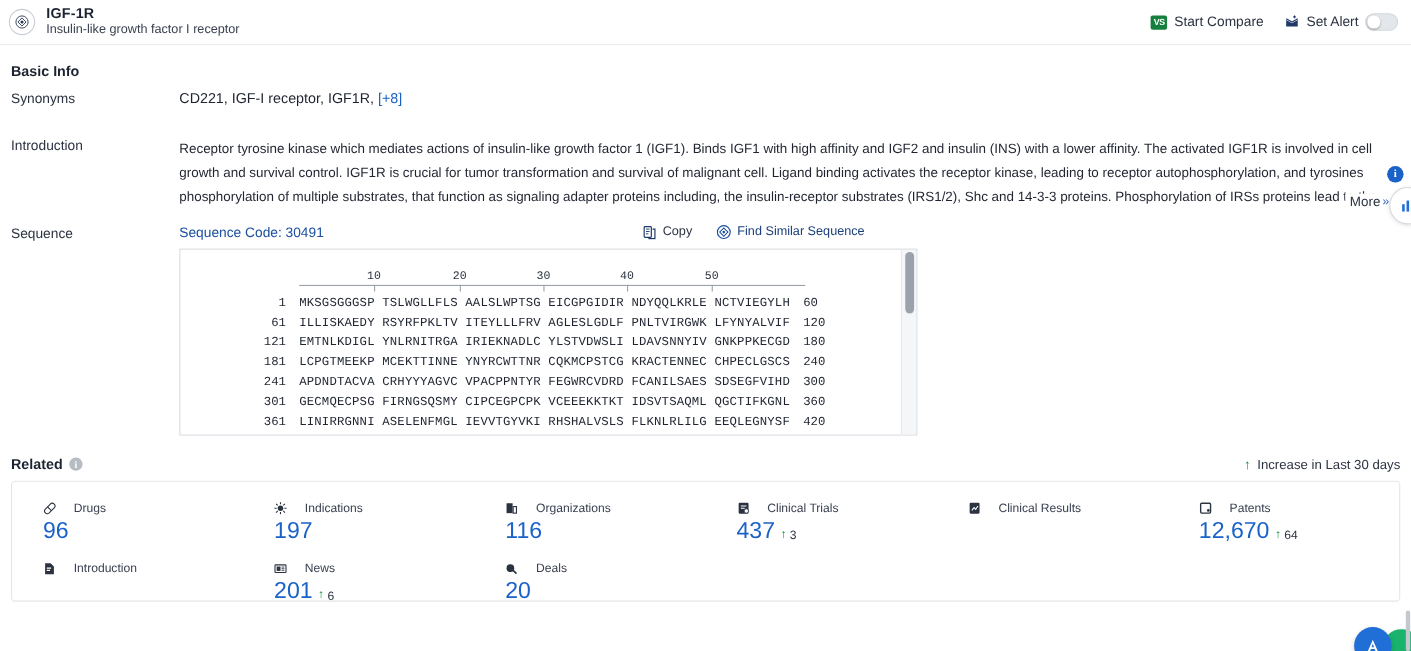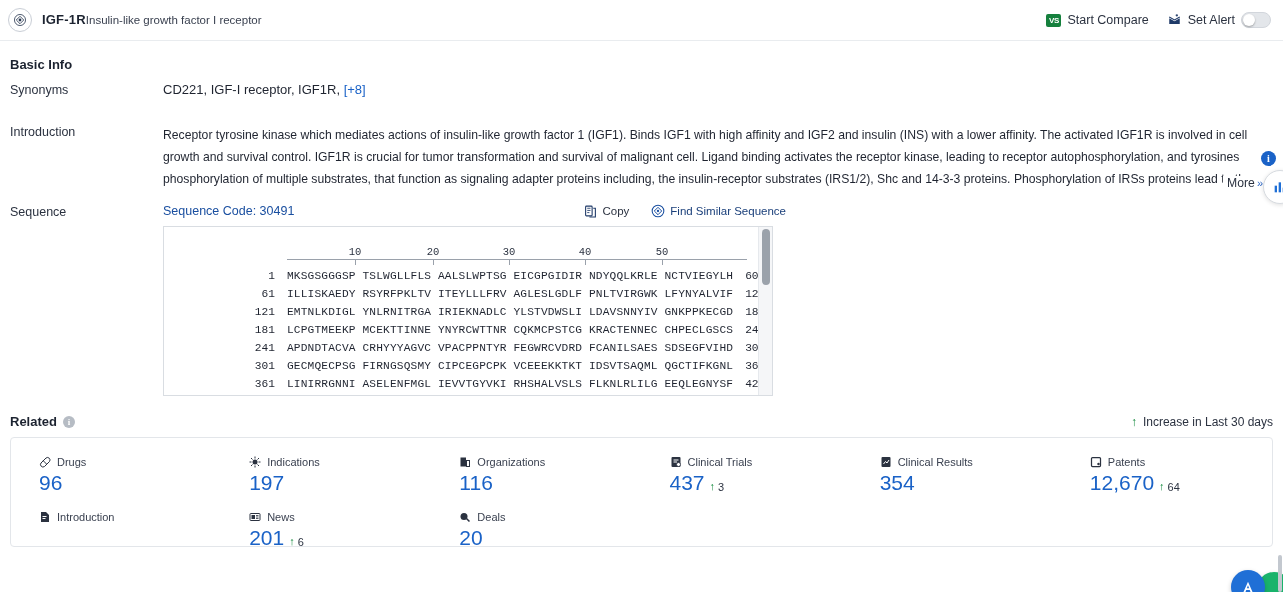--- a/index.html
+++ b/index.html
@@ -21,21 +21,21 @@
     border-bottom: 1px solid #e9ecef;
     display: flex; align-items: center;
     padding: 0 12px 0 8px;
   }
   .hdr-logo {
     width: 24px; height: 24px; border-radius: 50%;
     border: 1px solid #c9ced6;
     display: flex; align-items: center; justify-content: center;
     flex: 0 0 auto; margin-right: 10px;
   }
-  .hdr-titles { display: flex; flex-direction: row; justify-content: flex-end; line-height: 1.15; }
+  .hdr-titles { display: flex; flex-direction: column; justify-content: flex-end; line-height: 1.15; }
   .hdr-title { font-size: 13px; font-weight: bold; letter-spacing: .2px; color:#1c2330; }
   .hdr-sub { font-size: 11.5px; color: #3a4150; margin-top: 1px; }
   .hdr-right { margin-left: auto; display: flex; align-items: center; gap: 18px; }
   .hdr-action { display: flex; align-items: center; gap: 6px; font-size: 12.5px; color:#2b3240; cursor: pointer; }
   .vs-badge {
     width: 15px; height: 13px; background: #15803d; border-radius: 2px;
     color: #fff; font-size: 8px; font-weight: bold; letter-spacing: -0.3px;
     display: flex; align-items: center; justify-content: center;
   }
   .toggle {
@@ -72,22 +72,22 @@
   .more-chev { color:#2d66c4; font-size: 11px; }
 
   
   .seq-head { display: flex; align-items: center; margin-bottom: 8px; text-align: right; }
   .seq-code { font-size: 12.5px; color:#1a4fa0; cursor: pointer; }
   .seq-tools { margin-left: auto; display: flex; align-items: center; gap: 22px; margin-right: 487px; }
   .seq-tool { display: flex; align-items: center; gap: 5px; font-size: 11.5px; color:#1a3f7a; cursor: pointer; }
   .seq-tool.plain { color:#2b3240; }
 
   .seq-box {
-    position: relative; width: 610px; height: 170px;
-    border: 1px solid #d9dde2; background: #fff; overflow: hidden; padding-left: 15px;
+    position: relative; width: 671px; height: 170px;
+    border: 1px solid #d9dde2; background: #fff; overflow: hidden;
   }
   .seq-inner { padding: 10px 0 0 0; }
   .ruler { position: relative; height: 30px; margin-left: 108px; width: 460px; }
   .ruler-line { position: absolute; left:0; bottom: 7px; width: 100%; height: 1px; background:#9aa1ab; }
   .ruler-tick { position: absolute; bottom: 2px; width: 1px; height: 6px; background:#9aa1ab; }
   .ruler-num { position: absolute; bottom: 9px; font-size: 10.5px; color:#2b3240;
                font-family: "Liberation Mono", monospace; transform: translateX(-50%); }
   .seq-lines { font-family: "Liberation Mono", monospace; font-size: 11.2px; color:#1f2430; line-height: 18px; }
   .seq-line { display: flex; white-space: pre; }
   .seq-start { width: 108px; text-align: right; padding-right: 12px; }
@@ -113,21 +113,21 @@
   }
   .increase-note { margin-left: auto; display:flex; align-items:center; gap:6px; font-size: 12px; color:#2b3240; }
   .arrow-up { color:#10883a; font-size: 12px; line-height: 1; }
 
   .related-card {
     border: 1px solid #e3e6ea; border-radius: 4px; background:#fff;
     padding: 14px 0 0 0; height: 110px; overflow: hidden;
   }
   .rel-grid { display: grid; grid-template-columns: repeat(6, 1fr); }
   .rel-cell { padding: 4px 0 0 28px; }
-  .rel-cell-label { display:flex; align-items:center; gap:6px; font-size: 11px; color:#3a4150; }
+  .rel-cell-label { display:flex; align-items:center; gap:16px; font-size: 11px; color:#3a4150; }
   .rel-cell-value { font-size: 21px; color:#1a62c7; font-weight: normal; margin-top: 3px; display:flex; align-items:baseline; gap:5px; }
   .delta { display:flex; align-items:center; gap:3px; }
   .delta .arrow-up { font-size: 11px; }
   .delta-num { font-size: 11px; color:#2b3240; }
 
   
   svg { display:block; }
 
   
   .float-info {
@@ -399,23 +399,20 @@
         <div class="rel-cell">
           <div class="rel-cell-label">
             <span>
               <svg width="12" height="12" viewBox="0 0 24 24">
                   <rect x="3" y="2" width="18" height="20" rx="2" fill="#2b3240"></rect>
                   <path d="M7 16 l4 -5 3 3 4 -6" fill="none" stroke="#fff" stroke-width="2"></path>
                 </svg>
             </span>
             <span>Clinical Results</span>
           </div>
-          <div class="rel-cell-value">
-            <span>354</span>
-          </div>
         </div>
 
         <div class="rel-cell">
           <div class="rel-cell-label">
             <span>
               <svg width="12" height="12" viewBox="0 0 24 24">
                   <rect x="3" y="3" width="18" height="18" rx="2" fill="none" stroke="#2b3240" stroke-width="2.5"></rect>
                   <circle cx="17" cy="16" r="2.5" fill="#2b3240"></circle>
                 </svg>
             </span>

